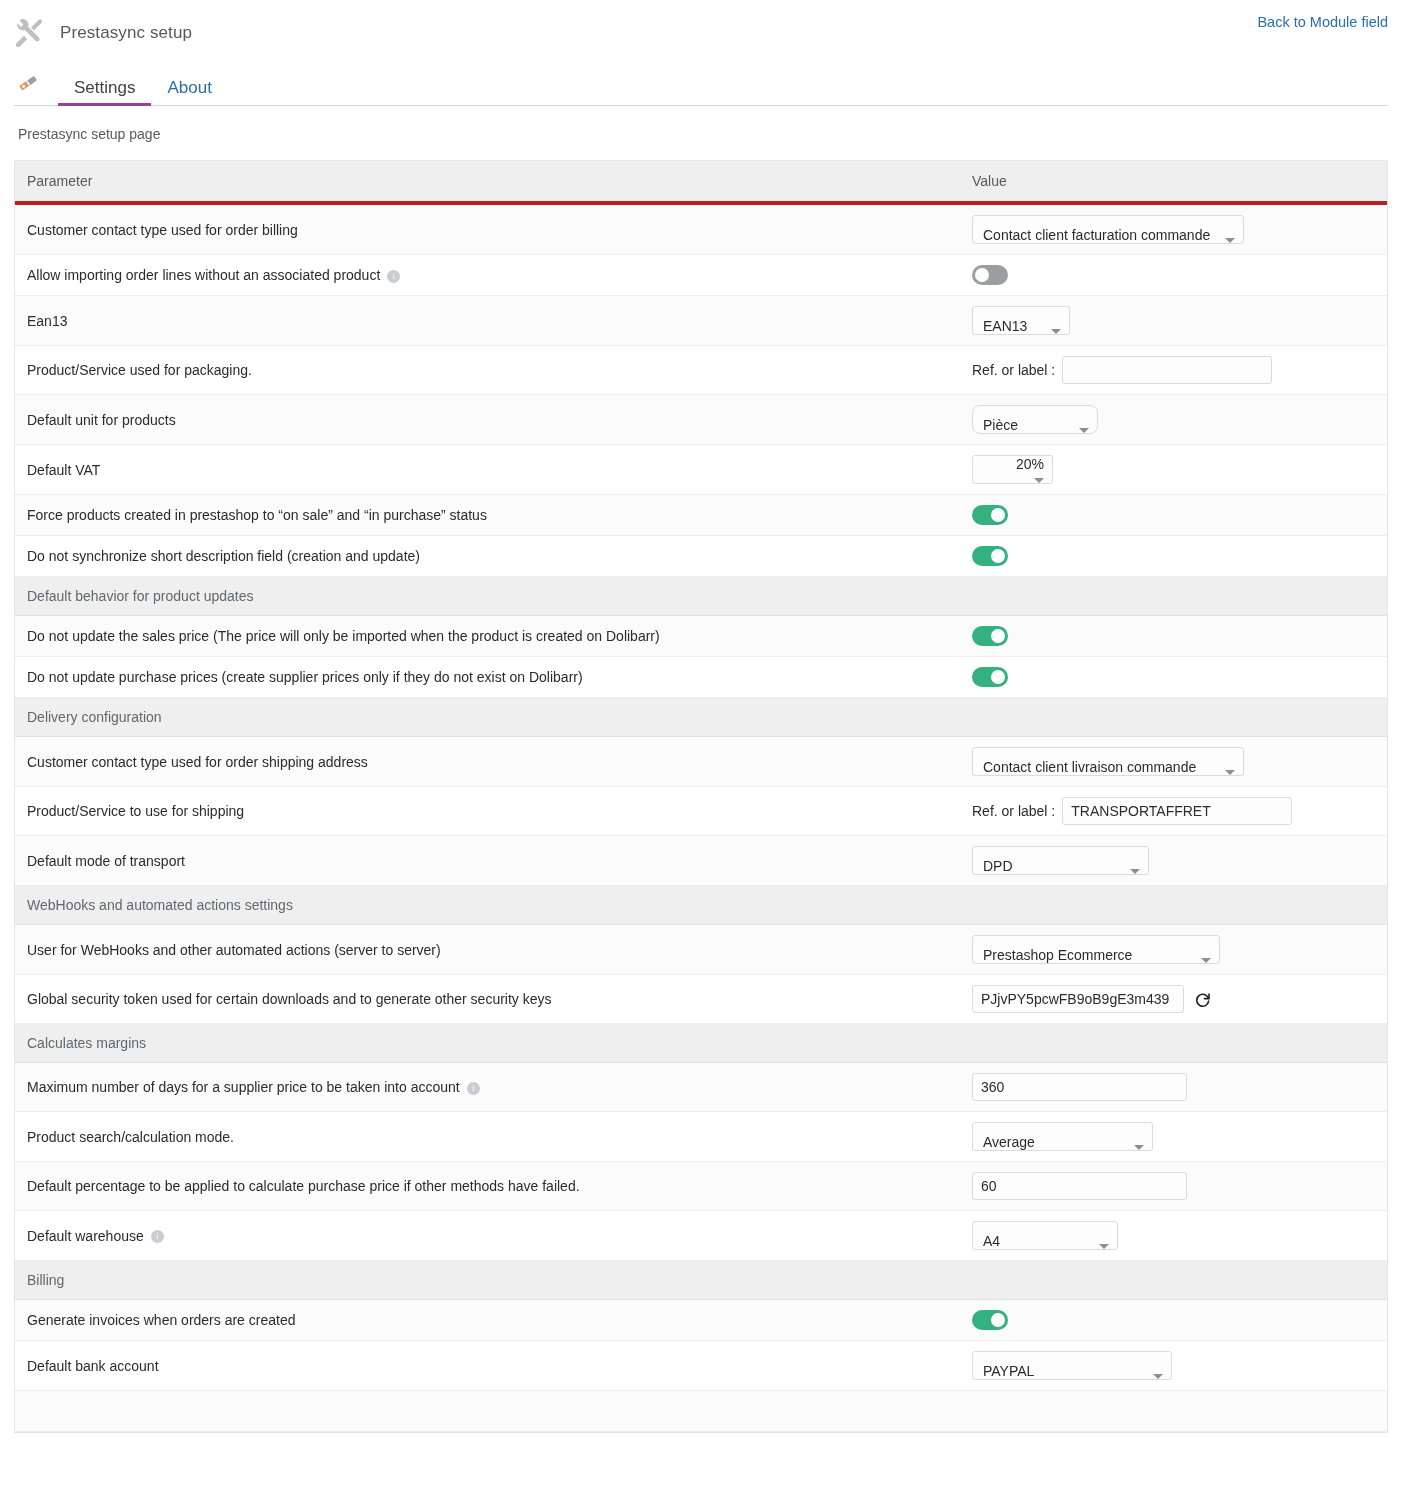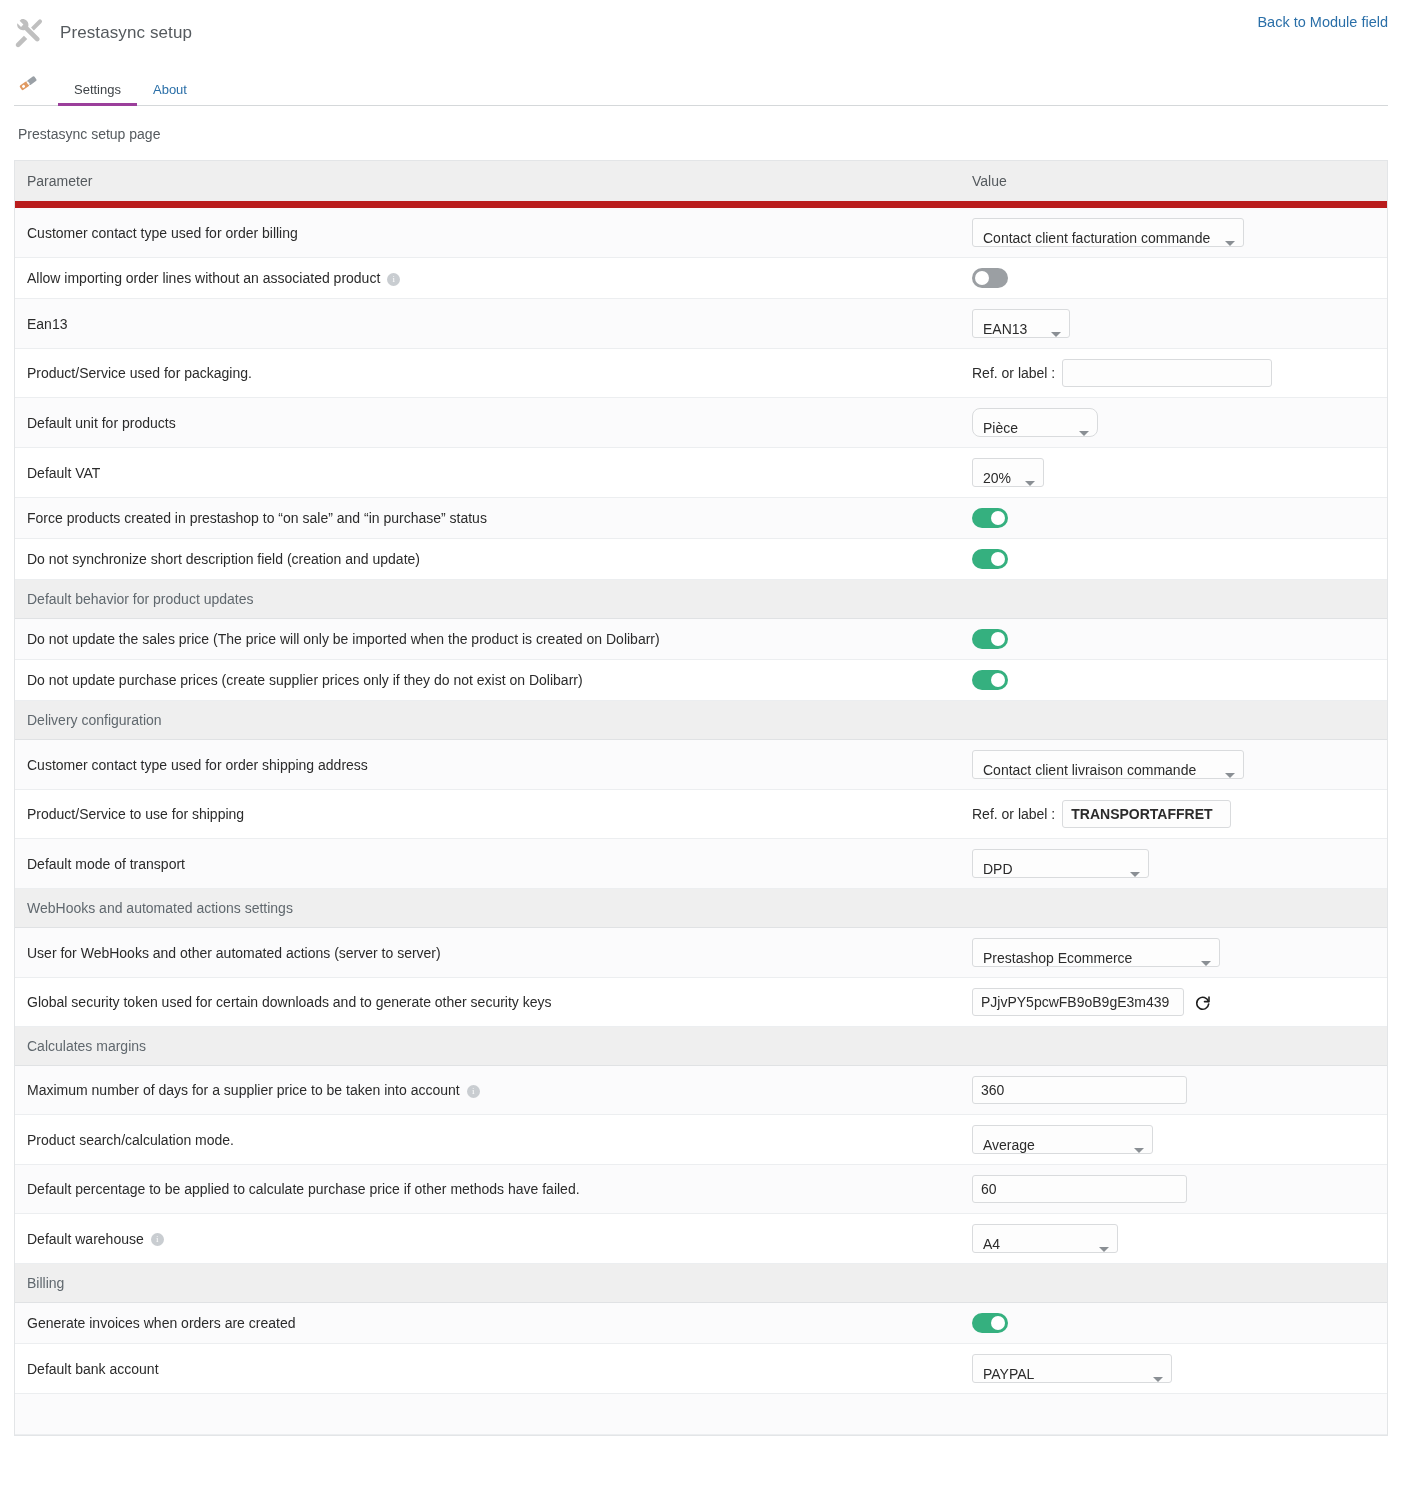--- a/index.html
+++ b/index.html
@@ -33,21 +33,21 @@
   
   .tabbar {
     position: relative;
     margin: 14px 14px 0 14px;
     height: 40px;
     border-bottom: 1px solid #d5d8da;
     display: flex; align-items: flex-end;
   }
   .tab-lead-icon { width: 26px; height: 26px; margin: 0 16px 8px 2px; flex: 0 0 auto; }
   .tab {
-    font-size: 13px;
+    font-size: 17px;
     color: #2a6fa8;
     padding: 0 16px 9px 16px;
     cursor: pointer;
     position: relative;
     line-height: 1;
     text-align: right;
   }
   .tab.active { color: #3f4448; }
   .tab.active::after {
     content: ""; position: absolute;
@@ -66,21 +66,21 @@
   table.cfg col.c1 { width: 945px; }
   table.cfg col.c2 { width: auto; }
 
   table.cfg thead th {
     background: #efefef;
     text-align: left;
     font-weight: normal;
     font-size: 14px;
     color: #555a5e;
     padding: 12px 12px 12px 12px;
-    border-bottom: 7px solid #b91c1c;
+    border-bottom: 4px solid #b91c1c;
   }
   table.cfg thead th.p { padding-left: 12px; }
 
   table.cfg tbody tr.row td {
     border-bottom: 1px solid #eceef0;
     font-size: 14px;
     color: #2b2b2b;
     padding: 10px 12px;
     vertical-align: middle;
     height: 41px;
@@ -264,21 +264,21 @@
               </span></td>
             <td><div class="sel" style="width: 126px; border-radius: 8px;">
                 <span>Pièce</span>
                 <span class="caret"></span>
               </div></td>
           </tr>
           <tr class="row even">
             <td><span class="param">
                 <span>Default VAT</span>
               </span></td>
-            <td><div class="sel" style="width: 72px;">
+            <td><div class="sel" style="width: 81px; flex-direction: column;">
                 <span>20%</span>
                 <span class="caret"></span>
               </div></td>
           </tr>
           <tr class="row odd">
             <td><span class="param">
                 <span>Force products created in prestashop to “on sale” and “in purchase” status</span>
               </span></td>
             <td><div class="toggle on"><span class="knob"></span></div></td>
           </tr>
@@ -315,21 +315,21 @@
                 <span class="caret"></span>
               </div></td>
           </tr>
           <tr class="row even">
             <td><span class="param">
                 <span>Product/Service to use for shipping</span>
               </span></td>
             <td>
               <div class="rowflex">
                 <span class="inline-label">Ref. or label :</span>
-                <input class="txt" type="text" value="TRANSPORTAFFRET" style="width: 169px; font-weight: bold;">
+                <input class="txt" type="text" value="TRANSPORTAFFRET" style="width: 230px;">
               </div>
             </td>
           </tr>
           <tr class="row odd">
             <td><span class="param">
                 <span>Default mode of transport</span>
               </span></td>
             <td><div class="sel" style="width: 177px;">
                 <span>DPD</span>
                 <span class="caret"></span>

